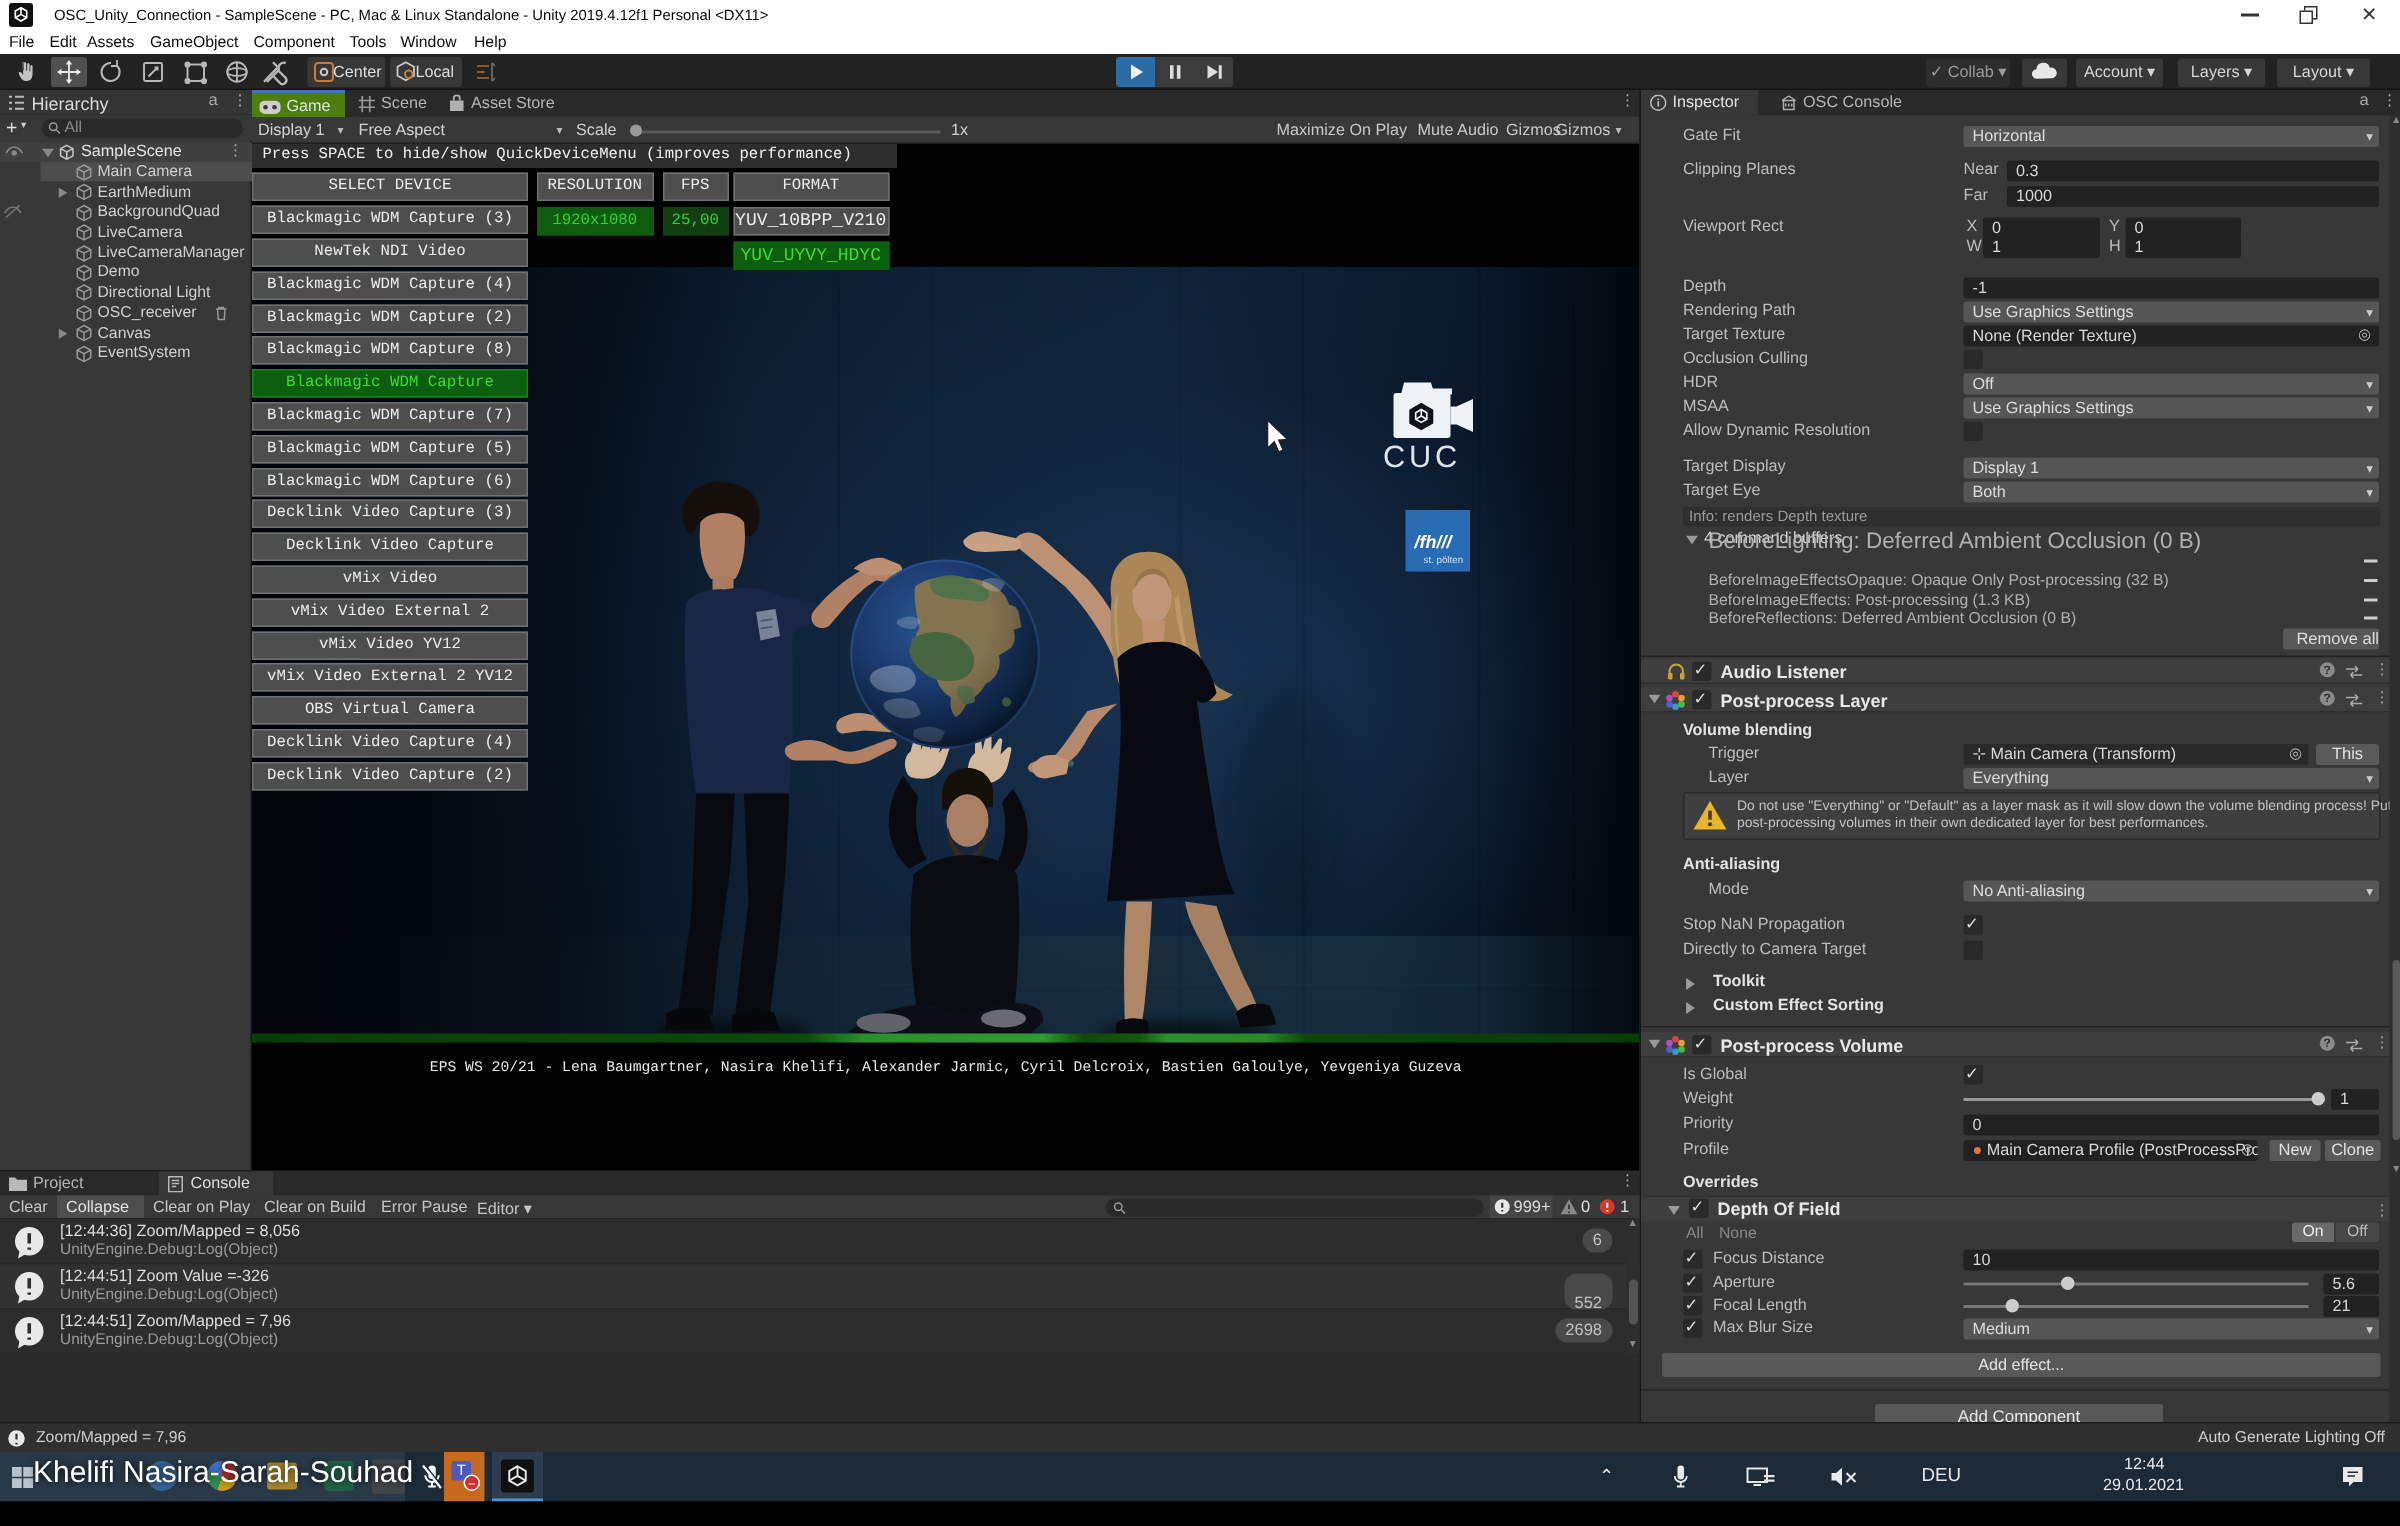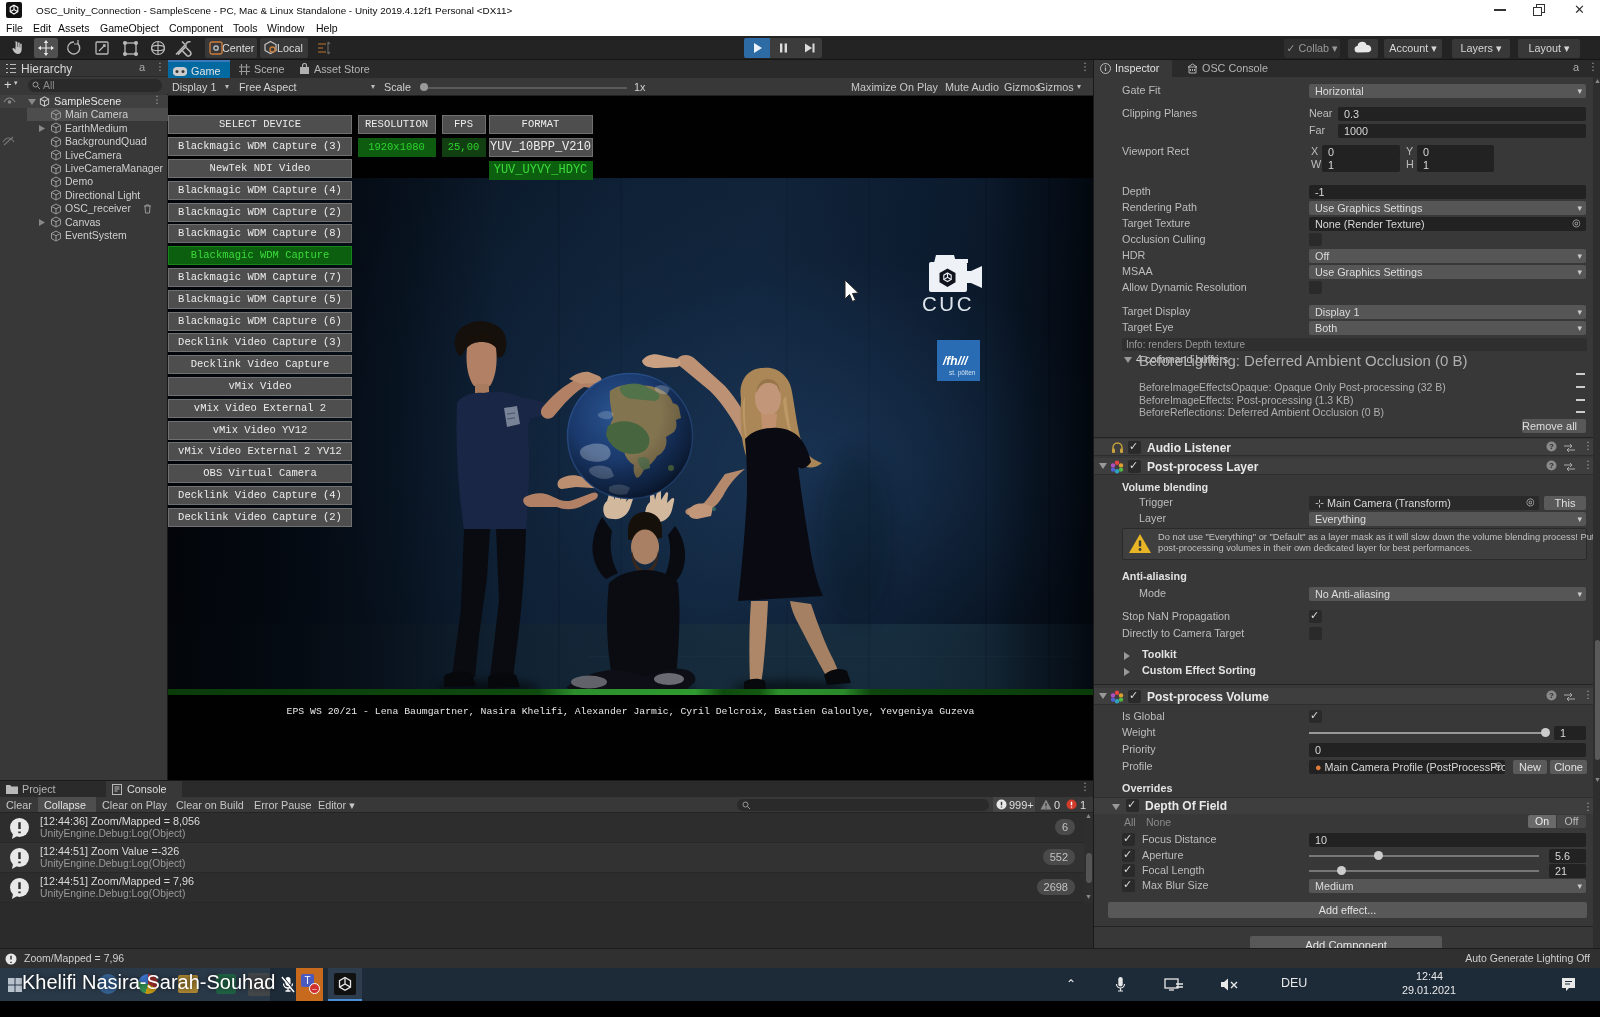--- a/index.html
+++ b/index.html
@@ -210,21 +210,21 @@
     </svg>
 <span class="a" style="left:65px;top:155.6px;font-size:10.5px;color:#cfcfcf">Canvas</span>
 <svg class="a" style="left:50px;top:169.5px" width="12" height="12" viewBox="0 0 12 12">
       <path d="M6 1 10.5 3.4v5.2L6 11 1.5 8.6V3.4Z" fill="none" stroke="#9a9a9a" stroke-width="1"></path>
       <path d="M1.5 3.4 6 5.8l4.5-2.4M6 5.8V11" fill="none" stroke="#9a9a9a" stroke-width="1"></path>
     </svg>
 <span class="a" style="left:65px;top:169.0px;font-size:10.5px;color:#cfcfcf">EventSystem</span>
 </div>
 <div class="a" style="left:168px;top:60px;width:925px;height:720px;background:#000">
 <div class="a" style="left:0;top:0;width:925px;height:18px;background:#2a2a2a">
-      <div class="a" style="left:0;top:0;width:62px;height:18px;background:#0369a1;border-top:2px solid #3a79bb">
+      <div class="a" style="left:0;top:0;width:62px;height:18px;background:#4d7c0f;border-top:2px solid #3a79bb">
         <svg class="a" style="left:5px;top:5px" width="14" height="9" viewBox="0 0 14 9">
           <path d="M4 0h6a4 4 0 0 1 0 9H4A4 4 0 0 1 4 0Z" fill="#ccc"></path>
           <circle cx="4" cy="4.5" r="1.5" fill="#383838"></circle>
           <circle cx="10" cy="4.5" r="1.5" fill="#383838"></circle>
         </svg>
         <span class="a" style="left:23px;top:2.5px;font-size:10.8px;color:#e2e2e2">Game</span>
       </div>
       <svg class="a" style="left:71px;top:4px" width="11" height="11" viewBox="0 0 11 11">
         <path d="M2.5 0v11M7.5 0v11M0 3h11M0 7.5h11" stroke="#999" stroke-width="1.1"></path>
       </svg>
@@ -373,20 +373,21 @@
 <text x="780" y="215" font-family="Liberation Sans" font-size="20.5" fill="#dde4ea" text-anchor="middle" letter-spacing="2.5">CUC</text>
 
 <rect x="769" y="244" width="43" height="41" fill="#2a6cb4"></rect>
 <text x="775" y="269" font-family="Liberation Sans" font-size="12" font-weight="bold" font-style="italic" fill="#fff">/fh///</text>
 <text x="781" y="279" font-family="Liberation Sans" font-size="6.5" fill="#cfe0f0">st. pölten</text>
 
 <path d="M677,184 L677,203 L681.5,198.5 L684.5,205.5 L687.5,204 L684.5,197.5 L690.5,197 Z" fill="#fff" stroke="#222" stroke-width="1"></path>
 </svg>
 <div class="a" style="left:0;top:593px;width:925px;height:6px;background:linear-gradient(90deg,#0a3c0a 0%,#0e4a0e 40%,#2c8f2c 44%,#2f9a2f 57%,#0e4a0e 60%,#13590f 64%,#2c8f2c 66%,#2a8a2a 73%,#0d450d 76%,#0a3c0a 100%)"></div>
 <div class="a" style="left:0;top:610px;width:925px;text-align:center;font:9.8px 'Liberation Mono',monospace;color:#e8e8e8;letter-spacing:0px">EPS WS 20/21 - Lena Baumgartner, Nasira Khelifi, Alexander Jarmic, Cyril Delcroix, Bastien Galoulye, Yevgeniya Guzeva</div>
+<div class="a" style="left:0;top:0;width:430px;height:15.5px;background:#2e2e2e;font:10.4px 'Liberation Mono',monospace;color:#f0f0f0;line-height:15.5px;padding-left:7px;white-space:nowrap">Press SPACE to hide/show QuickDeviceMenu (improves performance)</div>
 <div class="dbtn" style="top:19.4px">SELECT DEVICE</div>
 <div class="dbtn" style="top:41.2px">Blackmagic WDM Capture (3)</div>
 <div class="dbtn" style="top:63.0px">NewTek NDI Video</div>
 <div class="dbtn" style="top:84.8px">Blackmagic WDM Capture (4)</div>
 <div class="dbtn" style="top:106.6px">Blackmagic WDM Capture (2)</div>
 <div class="dbtn" style="top:128.4px">Blackmagic WDM Capture (8)</div>
 <div class="dbtn" style="top:150.2px;background:#0c5f0e;border-color:#178517;color:#3bdb3b">Blackmagic WDM Capture</div>
 <div class="dbtn" style="top:172.0px">Blackmagic WDM Capture (7)</div>
 <div class="dbtn" style="top:193.8px">Blackmagic WDM Capture (5)</div>
 <div class="dbtn" style="top:215.6px">Blackmagic WDM Capture (6)</div>
@@ -464,21 +465,21 @@
     </svg>
 <span class="a" style="left:42px;top:293px;font-size:10.8px;color:#d4d4d4;white-space:nowrap">4 command buffers</span>
 <span class="a" style="left:45px;top:292px;font-size:15px;color:#b0b0b0;white-space:nowrap">BeforeLighting: Deferred Ambient Occlusion (0 B)</span>
 <div class="a" style="left:482px;top:313.0px;width:9px;height:2px;background:#ccc"></div>
 <span class="a" style="left:45px;top:320.8px;font-size:10.5px;color:#b0b0b0;white-space:nowrap">BeforeImageEffectsOpaque: Opaque Only Post-processing (32 B)</span>
 <div class="a" style="left:482px;top:325.8px;width:9px;height:2px;background:#ccc"></div>
 <span class="a" style="left:45px;top:333.6px;font-size:10.5px;color:#b0b0b0;white-space:nowrap">BeforeImageEffects: Post-processing (1.3 KB)</span>
 <div class="a" style="left:482px;top:338.6px;width:9px;height:2px;background:#ccc"></div>
 <span class="a" style="left:45px;top:346.4px;font-size:10.5px;color:#b0b0b0;white-space:nowrap">BeforeReflections: Deferred Ambient Occlusion (0 B)</span>
 <div class="a" style="left:482px;top:351.4px;width:9px;height:2px;background:#ccc"></div>
-<div class="a" style="left:428px;top:359px;width:64px;height:14px;background:#585858;border-radius:2px;color:#ddd;font-size:11px;text-align:left;line-height:14px">Remove all</div>
+<div class="a" style="left:428px;top:359px;width:64px;height:14px;background:#585858;border-radius:2px;color:#ddd;font-size:11px;text-align:right;line-height:14px">Remove all</div>
 <div class="a" style="left:0;top:377px;width:507px;height:1px;background:#232323"></div>
 <div class="a" style="left:0;top:379px;width:507px;height:17px;background:#3e3e3e;border-bottom:1px solid #2e2e2e"></div>
 <svg class="a" style="left:17px;top:381px" width="13" height="13" viewBox="0 0 13 13">
       <path d="M2 8V6.5a4.5 4.5 0 0 1 9 0V8" fill="none" stroke="#c8a23a" stroke-width="1.4"></path>
       <rect x="1" y="7.5" width="3" height="4.5" rx="1" fill="#c8a23a"></rect>
       <rect x="9" y="7.5" width="3" height="4.5" rx="1" fill="#c8a23a"></rect>
     </svg>
 <div class="cb c" style="left:34px;top:381px"></div>
 <span class="a" style="left:53px;top:381px;font-size:12px;color:#e8e8e8;font-weight:bold;white-space:nowrap">Audio Listener</span>
 <svg class="a" style="left:452px;top:381px" width="11" height="11" viewBox="0 0 11 11">
@@ -668,21 +669,21 @@
       <div class="a" style="right:18px;top:6px;height:16px;background:#4a4a4a;border-radius:8px;color:#c2c2c2;font-size:11px;line-height:16px;padding:0 7px">6</div>
     </div>
 <div class="a" style="left:0;top:62px;width:1093px;height:30px;background:#323232;border-bottom:1px solid #282828">
       <svg class="a" style="left:8px;top:4px" width="23" height="23" viewBox="0 0 23 23">
         <circle cx="11.5" cy="10.5" r="9.5" fill="#e8e8e8"></circle>
         <path d="M5 17l-1 5 6-3.5" fill="#e8e8e8"></path>
         <path d="M11.5 5.2v6.8M11.5 14.6v1.6" stroke="#2d2d2d" stroke-width="2.4"></path>
       </svg>
       <span class="a" style="left:40px;top:2px;font-size:10.8px;color:#dcdcdc">[12:44:51] Zoom Value =-326</span>
       <span class="a" style="left:40px;top:15px;font-size:10.3px;color:#9a9a9a">UnityEngine.Debug:Log(Object)</span>
-      <div class="a" style="right:18px;top:6px;height:16px;background:#4a4a4a;border-radius:8px;color:#c2c2c2;font-size:11px;line-height:16px;padding:0 7px">552</div>
+      <div class="a" style="right:18px;top:6px;height:16px;background:#4a4a4a;border-radius:8px;color:#c2c2c2;font-size:11px;line-height:16px;padding:12px 7px">552</div>
     </div>
 <div class="a" style="left:0;top:92px;width:1093px;height:30px;background:#2d2d2d;border-bottom:1px solid #282828">
       <svg class="a" style="left:8px;top:4px" width="23" height="23" viewBox="0 0 23 23">
         <circle cx="11.5" cy="10.5" r="9.5" fill="#e8e8e8"></circle>
         <path d="M5 17l-1 5 6-3.5" fill="#e8e8e8"></path>
         <path d="M11.5 5.2v6.8M11.5 14.6v1.6" stroke="#2d2d2d" stroke-width="2.4"></path>
       </svg>
       <span class="a" style="left:40px;top:2px;font-size:10.8px;color:#dcdcdc">[12:44:51] Zoom/Mapped = 7,96</span>
       <span class="a" style="left:40px;top:15px;font-size:10.3px;color:#9a9a9a">UnityEngine.Debug:Log(Object)</span>
       <div class="a" style="right:18px;top:6px;height:16px;background:#4a4a4a;border-radius:8px;color:#c2c2c2;font-size:11px;line-height:16px;padding:0 7px">2698</div>

